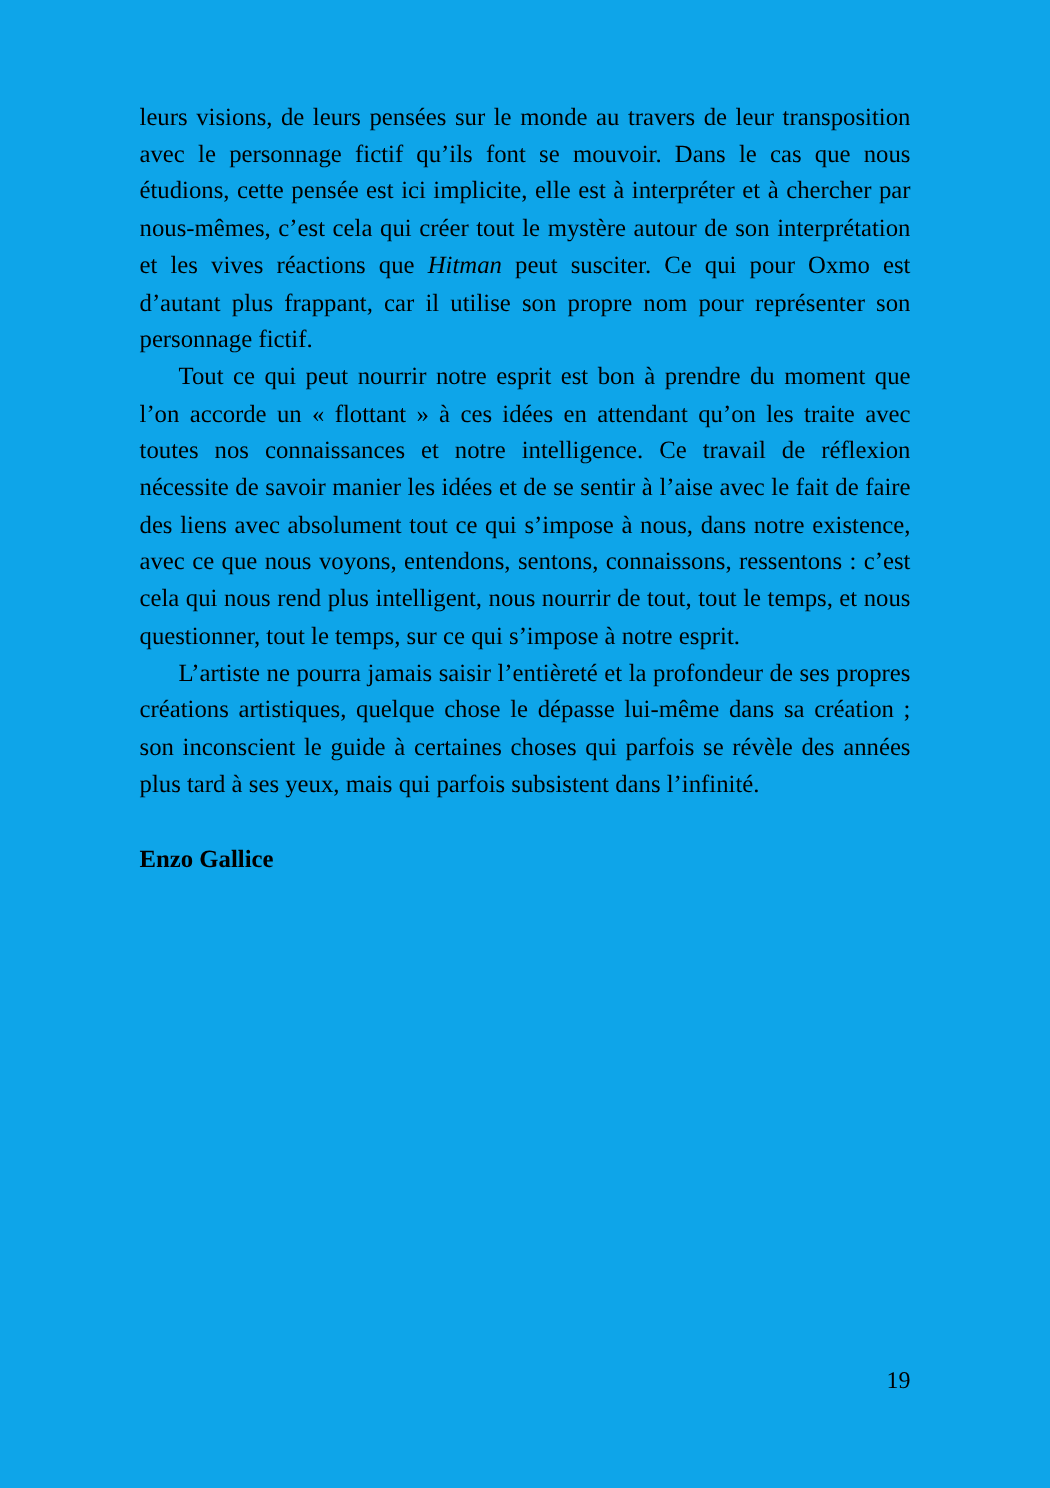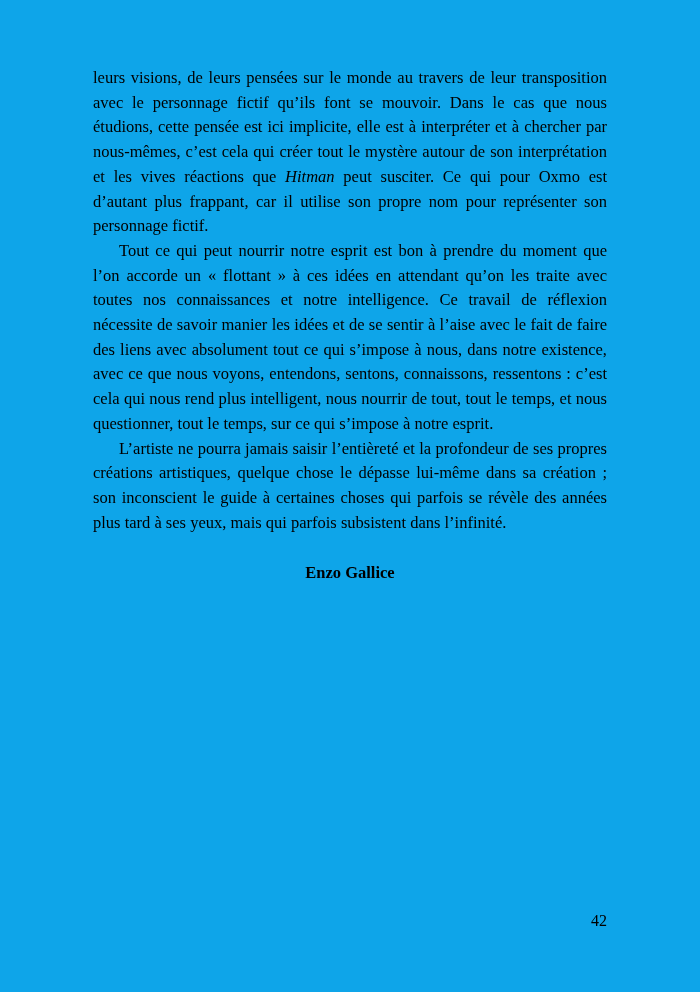--- a/index.html
+++ b/index.html
@@ -33,21 +33,21 @@
     text-indent: 26px;
   }
   .para em {
     font-style: italic;
   }
   .signature {
     margin-top: 26px;
     font-size: 16.5px;
     line-height: 24.7px;
     font-weight: bold;
-    text-align: center;
+    text-align: left;
   }
   .page-number {
     position: absolute;
     top: 911px;
     right: 93px;
     font-size: 16px;
     line-height: 20px;
     text-align: right;
   }
 </style>
@@ -56,14 +56,14 @@
 
 <div class="page">
   <div class="content">
     <div id="body-text">
         <p class="para"><span>leurs visions, de leurs pensées sur le monde au travers de leur transposition avec le personnage fictif qu’ils font se mouvoir. Dans le cas que nous étudions, cette pensée est ici implicite, elle est à interpréter et à chercher par nous-mêmes, c’est cela qui créer tout le mystère autour de son interprétation et les vives réactions que </span><em>Hitman</em><span> peut susciter. Ce qui pour Oxmo est d’autant plus frappant, car il utilise son propre nom pour représenter son personnage fictif.</span></p>
         <p class="para indent"><span>Tout ce qui peut nourrir notre esprit est bon à prendre du moment que l’on accorde un «&nbsp;flottant&nbsp;» à ces idées en attendant qu’on les traite avec toutes nos connaissances et notre intelligence. Ce travail de réflexion nécessite de savoir manier les idées et de se sentir à l’aise avec le fait de faire des liens avec absolument tout ce qui s’impose à nous, dans notre existence, avec ce que nous voyons, entendons, sentons, connaissons, ressentons&nbsp;: c’est cela qui nous rend plus intelligent, nous nourrir de tout, tout le temps, et nous questionner, tout le temps, sur ce qui s’impose à notre esprit.</span></p>
         <p class="para indent"><span>L’artiste ne pourra jamais saisir l’entièreté et la profondeur de ses propres créations artistiques, quelque chose le dépasse lui-même dans sa création&nbsp;; son inconscient le guide à certaines choses qui parfois se révèle des années plus tard à ses yeux, mais qui parfois subsistent dans l’infinité.</span></p>
       </div>
     <div class="signature">Enzo Gallice</div>
   </div>
-  <div class="page-number">42</div>
+  <div class="page-number">19</div>
 </div>
 
 </body></html>

